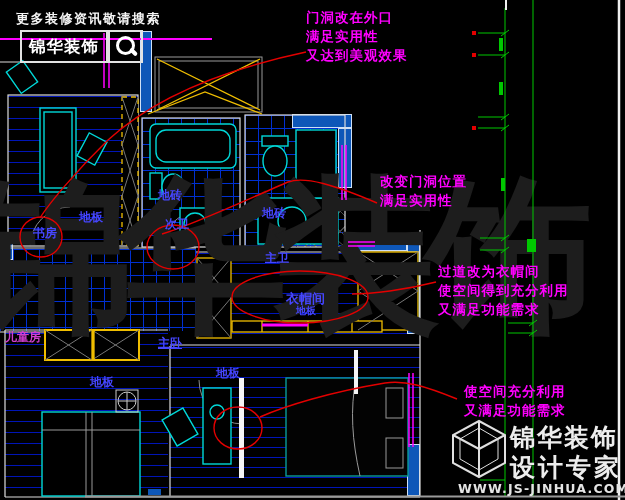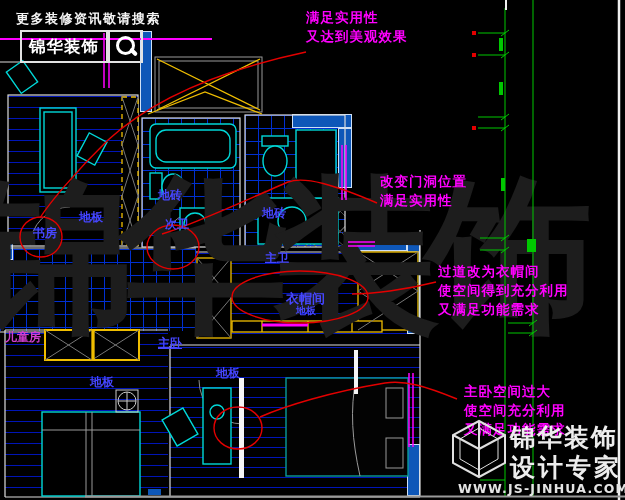--- a/index.html
+++ b/index.html
@@ -184,34 +184,34 @@
       <rect x="472" y="126" width="4" height="4"></rect>
     </g>
     <g>
       <path d="M619,0 V500" stroke="#f0f0f0" stroke-width="2.5"></path>
       <path d="M506,0 V10" stroke="#f0f0f0" stroke-width="2"></path>
       <path d="M85,496.5 H625" stroke="#9a9a9a" stroke-width="2"></path>
     </g>
   </svg>
 
   <div class="annot" style="left:306px;top:8px;">
+    <div>门洞改在外口</div>
     <div>满足实用性</div>
     <div>又达到美观效果</div>
   </div>
   <div class="annot" style="left:380px;top:172px;">
     <div>改变门洞位置</div>
     <div>满足实用性</div>
   </div>
   <div class="annot" style="left:438px;top:262px;">
     <div>过道改为衣帽间</div>
     <div>使空间得到充分利用</div>
     <div>又满足功能需求</div>
   </div>
   <div class="annot" style="left:464px;top:382px;">
-    <div>主卧空间过大</div>
     <div>使空间充分利用</div>
     <div>又满足功能需求</div>
   </div>
 
   <div class="rlabel" style="left:21px;top:225px;margin-left:12px;">书房</div>
   <div class="rlabel" style="left:79px;top:209px;">地板</div>
   <div class="rlabel" style="left:158px;top:187px;">地砖</div>
   <div class="rlabel" style="left:165px;top:216px;">次卫</div>
   <div class="rlabel" style="left:262px;top:205px;">地砖</div>
   <div class="rlabel" style="left:265px;top:250px;">主卫</div>

